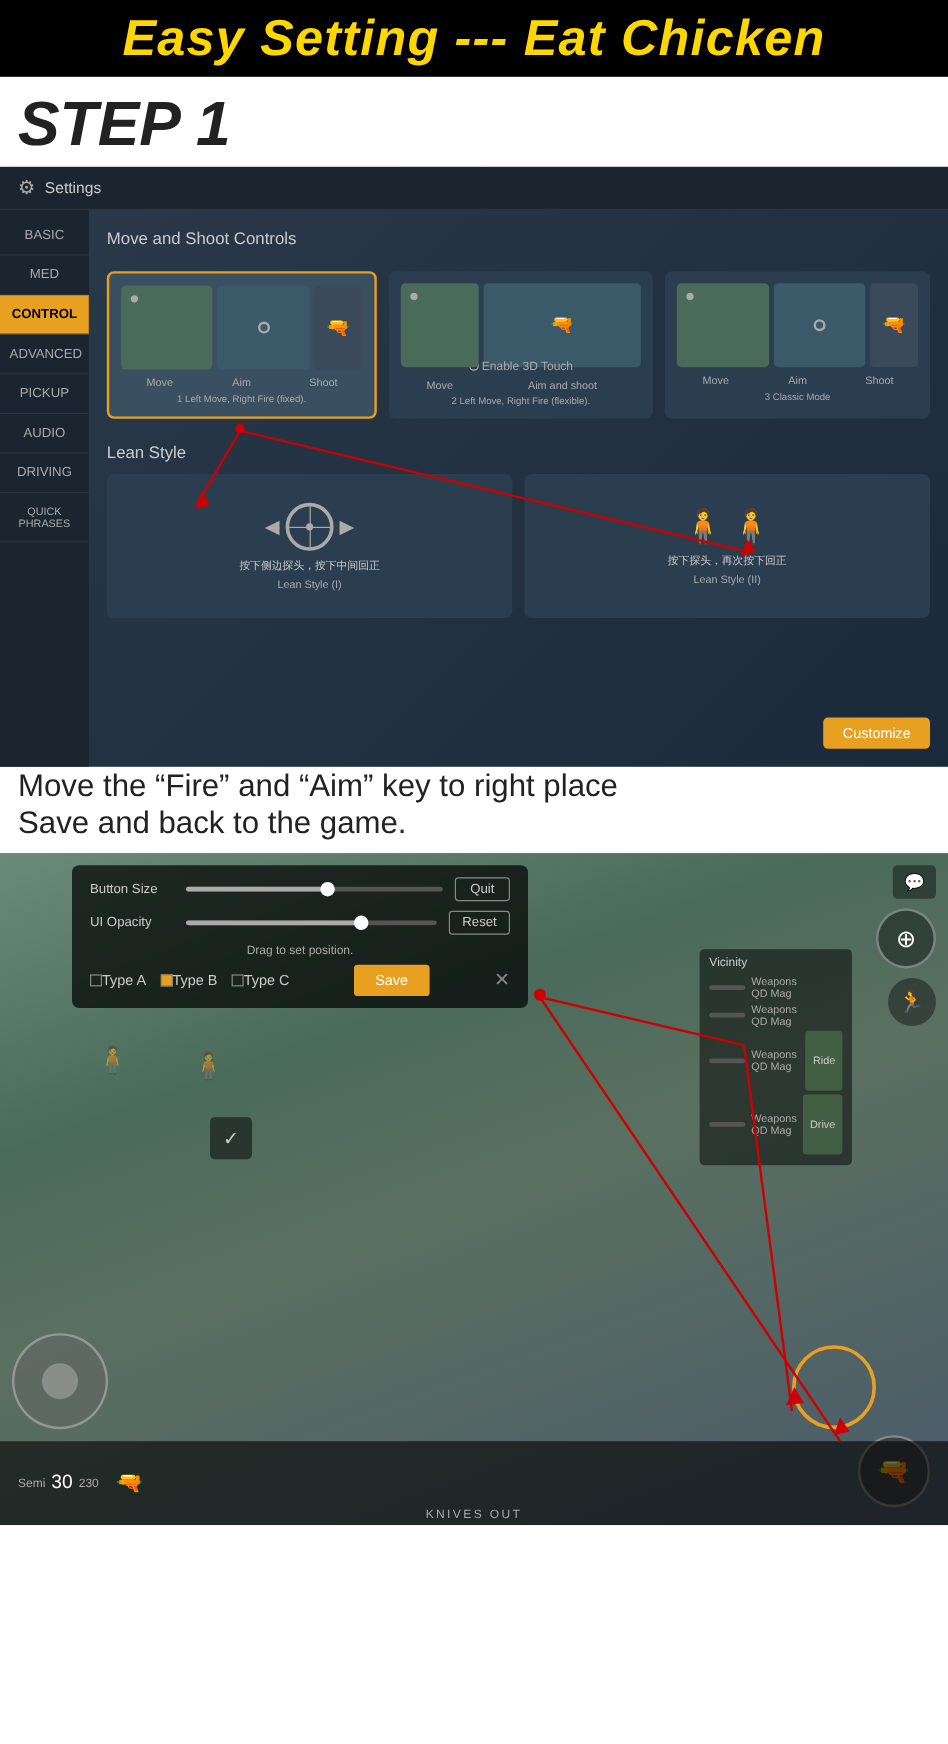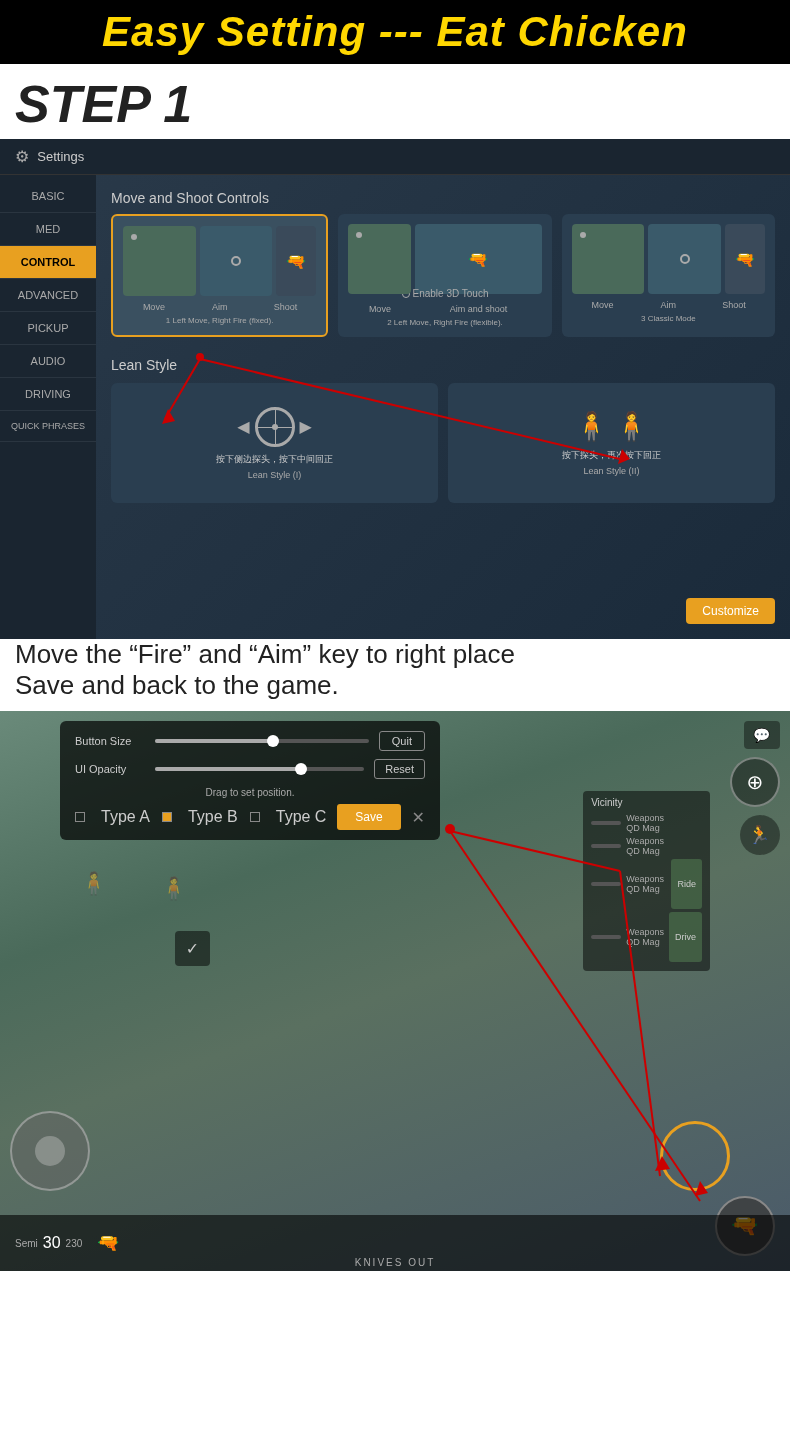--- a/index.html
+++ b/index.html
@@ -47,21 +47,21 @@
     }
 
     
     .screenshot1 {
       height: 500px;
       background: linear-gradient(135deg, #2a3a4a 0%, #1a2a3a 100%);
       display: flex;
     }
 
     .sidebar {
-      width: 96px;
+      width: 74px;
       background: #1a2530;
       display: flex;
       flex-direction: column;
       padding-top: 5px;
     }
     .sidebar-item {
       color: #aaa;
       font-size: 12px;
       padding: 10px 8px;
       text-align: center;
@@ -76,21 +76,21 @@
 
     .main-content {
       flex: 1;
       padding: 15px;
       overflow: hidden;
     }
 
     .section-title {
       color: #ccc;
       font-size: 14px;
-      margin-bottom: 8px;
+      margin-bottom: 20px;
     }
 
     .control-options {
       display: flex;
       gap: 10px;
       margin-bottom: 20px;
     }
 
     .control-card {
       flex: 1;
@@ -353,22 +353,22 @@
     }
 
     .type-row {
       display: flex;
       gap: 12px;
       align-items: center;
     }
     .type-option {
       display: flex;
       align-items: center;
-      gap: 16px;
-      font-size: 16px;
+      gap: 0;
+      font-size: 12px;
       color: #ccc;
     }
     .type-checkbox {
       width: 10px;
       height: 10px;
       border: 1px solid #888;
       display: inline-block;
     }
     .type-checkbox.filled {
       background: #E8A020;
@@ -455,21 +455,21 @@
       color: #ccc;
       font-size: 10px;
     }
 
     
     .weapon-bar {
       position: absolute;
       bottom: 0;
       left: 0;
       right: 0;
-      height: 56px;
+      height: 70px;
       background: rgba(0,0,0,0.6);
       display: flex;
       align-items: center;
       padding: 0 15px;
       gap: 15px;
     }
 
     .knives-out {
       position: absolute;
       bottom: 0;

